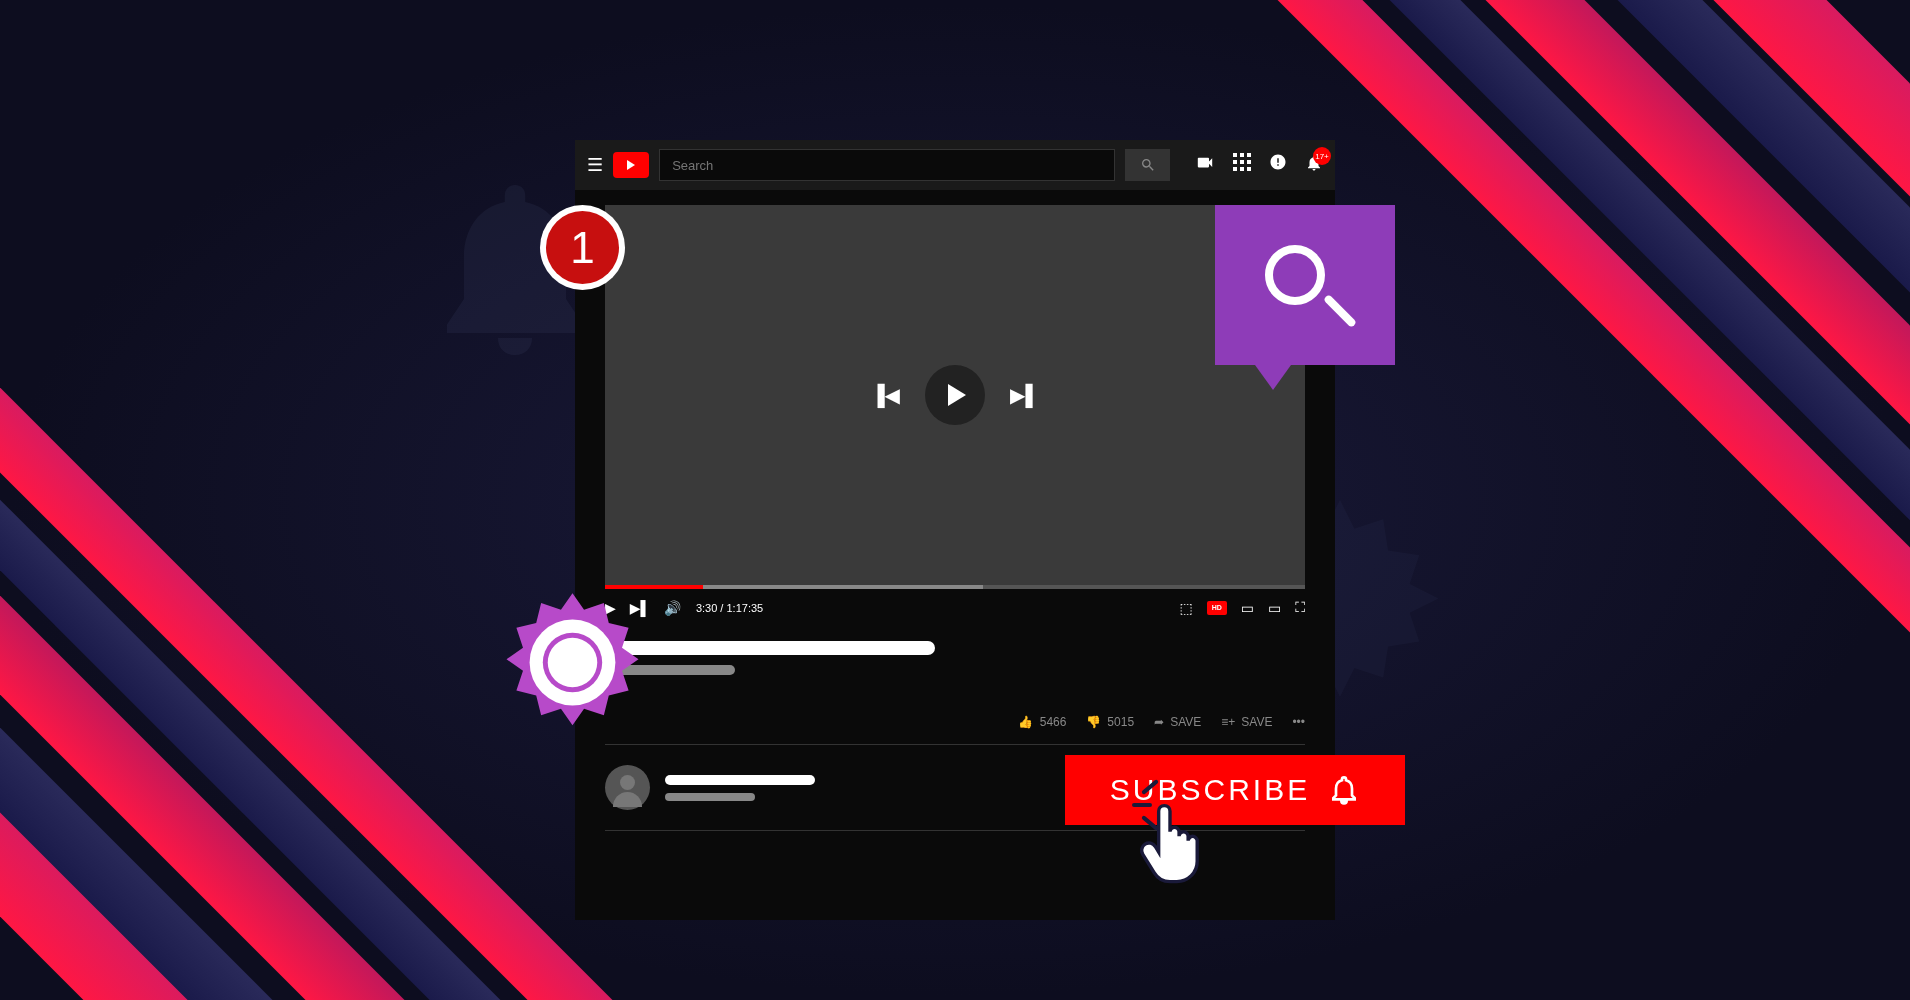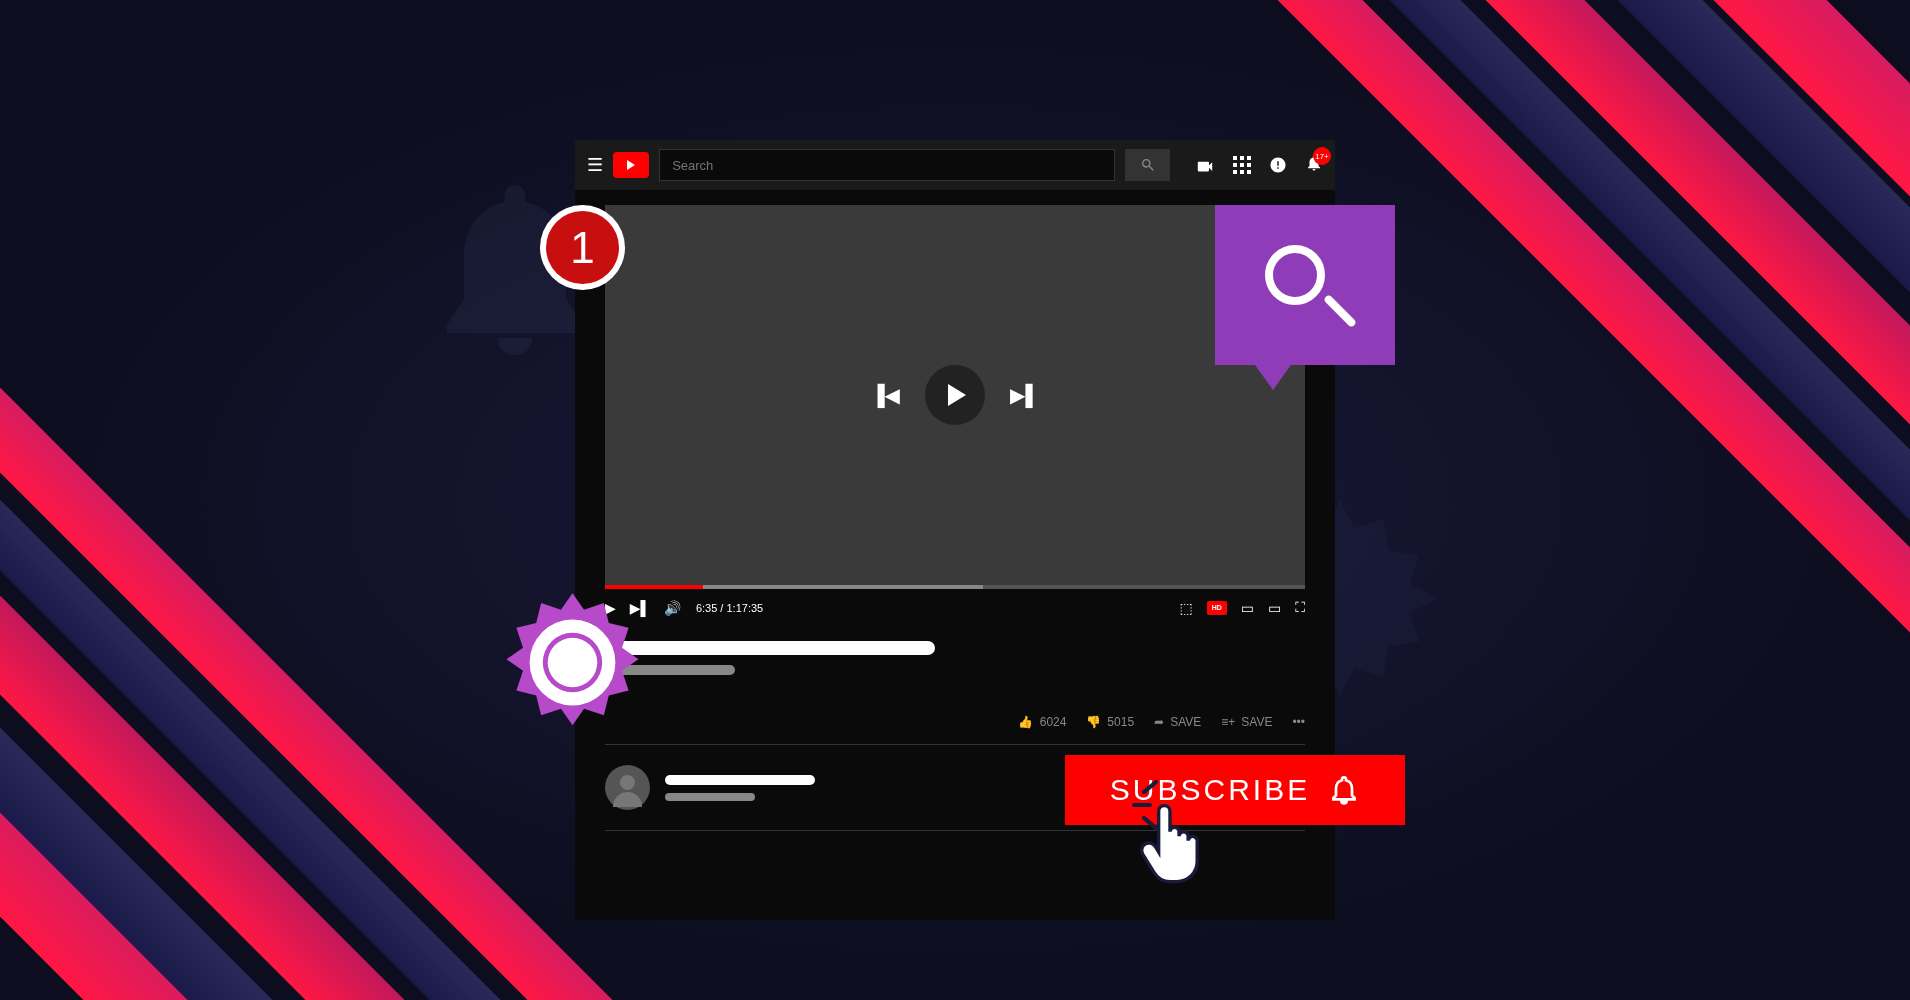--- a/index.html
+++ b/index.html
@@ -17,21 +17,21 @@
 .s10{width:60px;height:2000px;background:linear-gradient(90deg,#ff1744,#d81b60);right:160px;bottom:-400px}
 .bg-bell{position:absolute;left:430px;top:175px;width:170px;height:190px;opacity:0.15}
 .bg-gear{position:absolute;right:450px;top:500px;width:240px;height:240px;opacity:0.12}
 .player{position:absolute;left:575px;top:140px;width:760px;height:780px;background:#0a0a0a}
 .topbar{height:50px;background:#1a1a1a;display:flex;align-items:center;padding:0 12px;gap:10px}
 .hamburger{color:#fff;font-size:18px;cursor:pointer}
 .logo{width:36px;height:26px;background:#ff0000;border-radius:4px;display:flex;align-items:center;justify-content:center}
 .logo::after{content:'';border-left:8px solid #fff;border-top:5px solid transparent;border-bottom:5px solid transparent}
 .search{flex:1;height:32px;background:#0a0a0a;border:1px solid #333;color:#7dd3fc;padding:10px 12px;font-size:13px}
 .search-btn{width:45px;height:32px;background:#333;display:flex;align-items:center;justify-content:center}
-.topicons{display:flex;gap:18px;margin-left:15px;align-items:center}
+.topicons{display:flex;gap:18px;margin-left:15px;align-items:flex-start}
 .ticon{color:#fff;font-size:16px}
 .notif{position:relative}
 .notif-badge{position:absolute;top:-6px;right:-8px;width:18px;height:18px;background:#ff0000;border-radius:50%;color:#fff;font-size:8px;display:flex;align-items:center;justify-content:center}
 .video{height:380px;background:#3a3a3a;margin:15px 30px 0;position:relative;display:flex;align-items:center;justify-content:center;gap:25px}
 .ctrl-center{width:60px;height:60px;background:#222;border-radius:50%;display:flex;align-items:center;justify-content:center}
 .play-tri{border-left:18px solid #fff;border-top:11px solid transparent;border-bottom:11px solid transparent;margin-left:4px}
 .skip{color:#fff;font-size:20px}
 .progress{height:4px;background:#555;margin:0 30px;position:relative}
 .progress-fill{height:100%;width:14%;background:#ff0000}
 .progress-buf{position:absolute;top:0;left:14%;width:40%;height:100%;background:#888}
@@ -131,39 +131,39 @@
 
   <div class="progress">
     <div class="progress-buf"></div>
     <div class="progress-fill"></div>
   </div>
 
   <div class="controls">
     <span class="cicon">▶</span>
     <span class="cicon">▶▌</span>
     <span class="cicon">🔊</span>
-    <span>6:35 / 1:17:35</span>
+    <span>3:30 / 1:17:35</span>
     <span class="sp"></span>
     <span class="cicon">⬚</span>
     <span class="hd-badge">HD</span>
     <span class="cicon">▭</span>
     <span class="cicon">▭</span>
     <span class="cicon">⛶</span>
   </div>
 
   <div class="title-area">
     <div class="tbar w1"></div>
     <div class="tbar w2"></div>
   </div>
 
   <div class="actions">
     <span class="sp"></span>
     <div class="act">
         <span>👍</span>
-        <span>6024</span>
+        <span>5466</span>
       </div>
     <div class="act">
         <span>👎</span>
         <span>5015</span>
       </div>
     <div class="act">
         <span>➦</span>
         <span>SAVE</span>
       </div>
     <div class="act">

